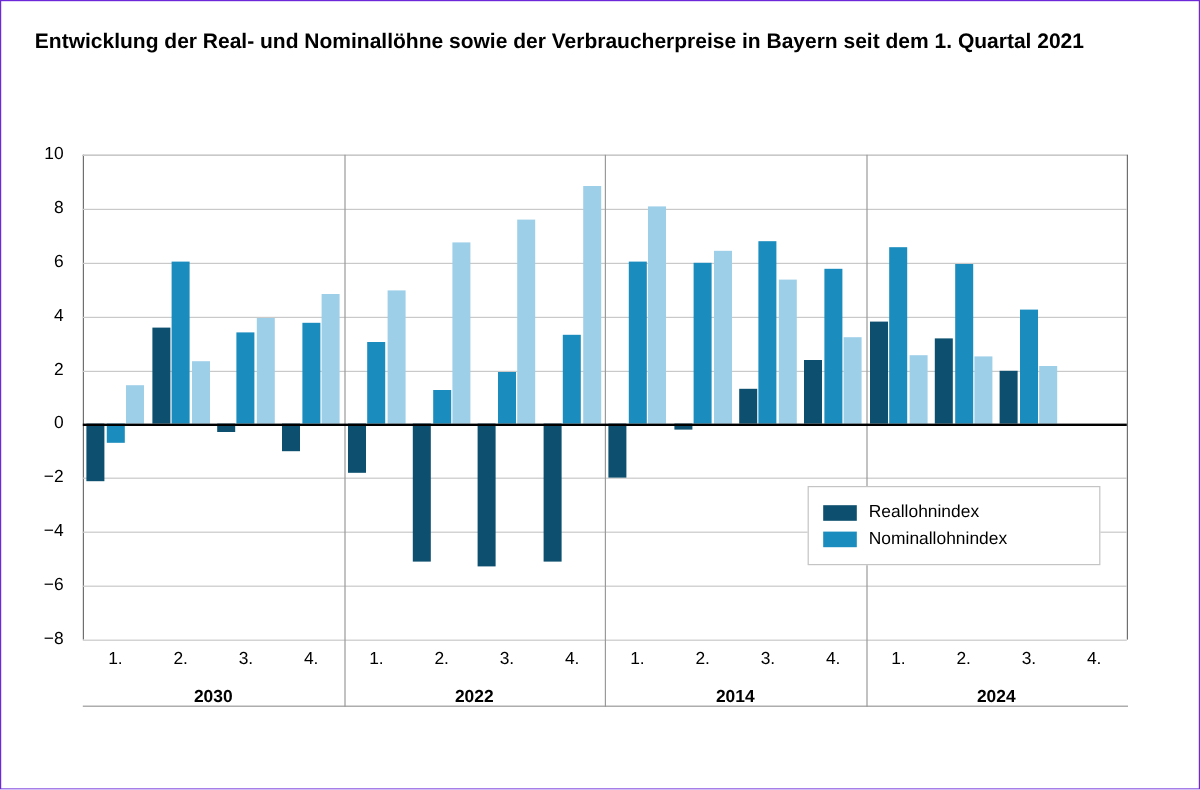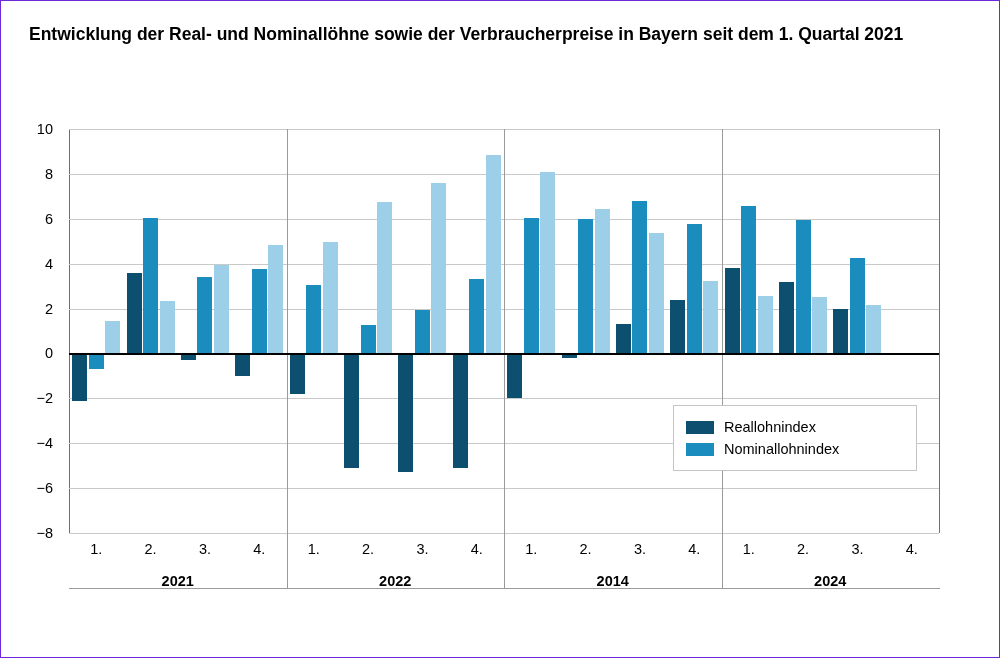--- a/index.html
+++ b/index.html
@@ -313,21 +313,21 @@
         <span style="left: 462.188px;">1.</span>
         <span style="left: 516.562px;">2.</span>
         <span style="left: 570.938px;">3.</span>
         <span style="left: 625.312px;">4.</span>
         <span style="left: 679.688px;">1.</span>
         <span style="left: 734.062px;">2.</span>
         <span style="left: 788.438px;">3.</span>
         <span style="left: 842.812px;">4.</span>
       </div>
     <div class="ylabels-years" id="yearlabels">
-        <span style="left: 108.75px;">2021</span>
+        <span style="left: 108.75px;">2030</span>
         <span style="left: 326.25px;">2022</span>
         <span style="left: 543.75px;">2014</span>
         <span style="left: 761.25px;">2024</span>
       </div>
 
     <div class="legend">
       <div class="legend-row">
         <span class="legend-swatch c-real"></span>
         <span class="legend-label">Reallohnindex</span>
       </div>

